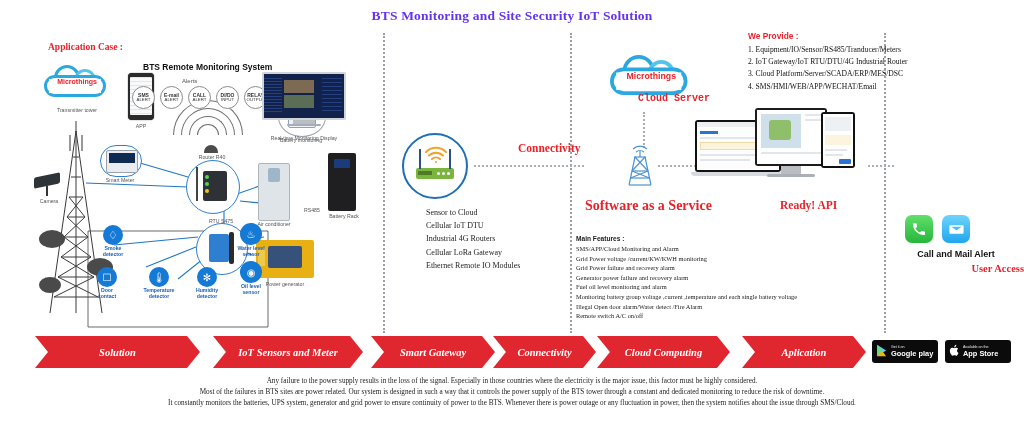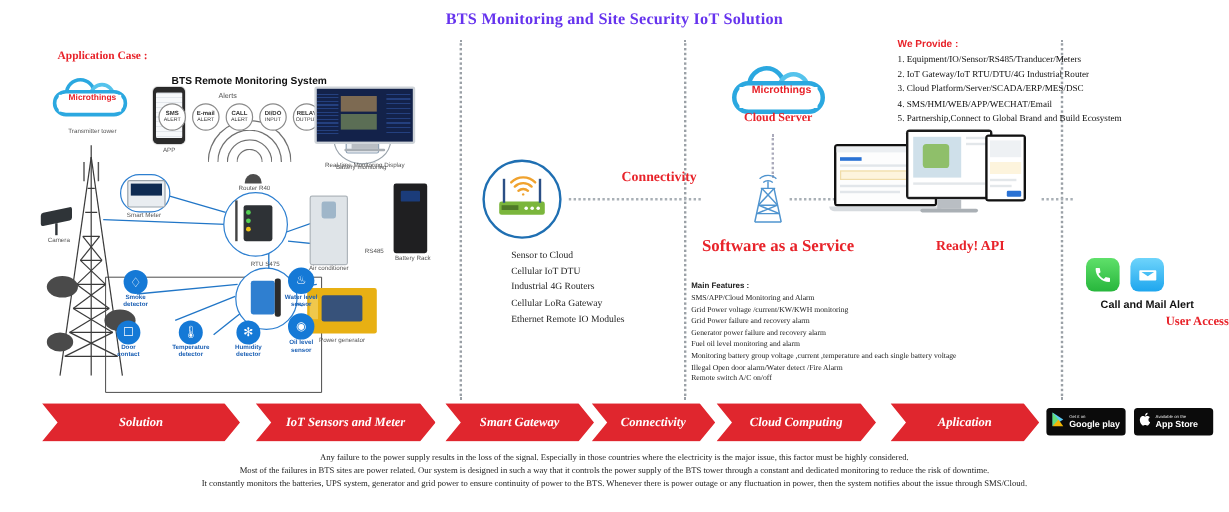--- a/index.html
+++ b/index.html
@@ -124,22 +124,22 @@
     border:2px solid #1f6fb2;background:#fff;
   }
   .gw-list{
     position:absolute;left:404px;top:206px;width:160px;
     font-size:8px;line-height:1.65;color:#1d1d1d;font-family:"Liberation Serif", serif;margin-left:22px;
   }
 
   
   .cloud-big{position:absolute;left:610px;top:55px;}
   .cloud-server-label{
-    position:absolute;left:620px;top:93px;width:110px;text-align:left;
-    font-size:10px;font-weight:bold;color:#e8232a;font-family:Liberation Serif, serif;
+    position:absolute;left:600px;top:93px;width:110px;text-align:right;
+    font-size:10px;font-weight:bold;color:#e8232a;font-family:Liberation Mono, monospace;
   }
   .connectivity-label{
     position:absolute;left:518px;top:142px;font-size:11.5px;font-weight:bold;color:#e8232a;
     font-family:"Liberation Serif", serif;
   }
   .saas-label{
     position:absolute;left:585px;top:198px;font-size:14px;font-weight:bold;color:#e8232a;
     font-family:"Liberation Serif", serif;
   }
   .api-label{
@@ -537,21 +537,20 @@
     <div>Illegal Open door alarm/Water detect /Fire Alarm</div>
     <div>Remote switch A/C on/off</div>
   </div>
 
   <div class="we-provide">
     <div class="wp-title">We Provide :</div>
     <div>1. Equipment/IO/Sensor/RS485/Tranducer/Meters</div>
     <div>2. IoT Gateway/IoT RTU/DTU/4G Industrial Router</div>
     <div>3. Cloud Platform/Server/SCADA/ERP/MES/DSC</div>
     <div>4. SMS/HMI/WEB/APP/WECHAT/Email</div>
-    <div>5. Partnership,Connect to Global Brand and Build Ecosystem</div>
   </div>
 
   <div class="alert-icons">
     <div class="sq-ico sq-call">
       <svg width="16" height="16" viewBox="0 0 24 24" fill="#ffffff">
         <path d="M6.6 10.8c1.4 2.8 3.8 5.1 6.6 6.6l2.2-2.2c.3-.3.7-.4 1-.2 1.1.4 2.4.6 3.6.6.6 0 1 .4 1 1V20c0 .6-.4 1-1 1C10.4 21 3 13.6 3 4.5c0-.6.4-1 1-1h3.5c.6 0 1 .4 1 1 0 1.3.2 2.5.6 3.6.1.3 0 .7-.2 1l-2.3 1.7z"></path>
       </svg>
     </div>
     <div class="sq-ico sq-mail">
       <svg width="17" height="17" viewBox="0 0 24 24" fill="#ffffff">

